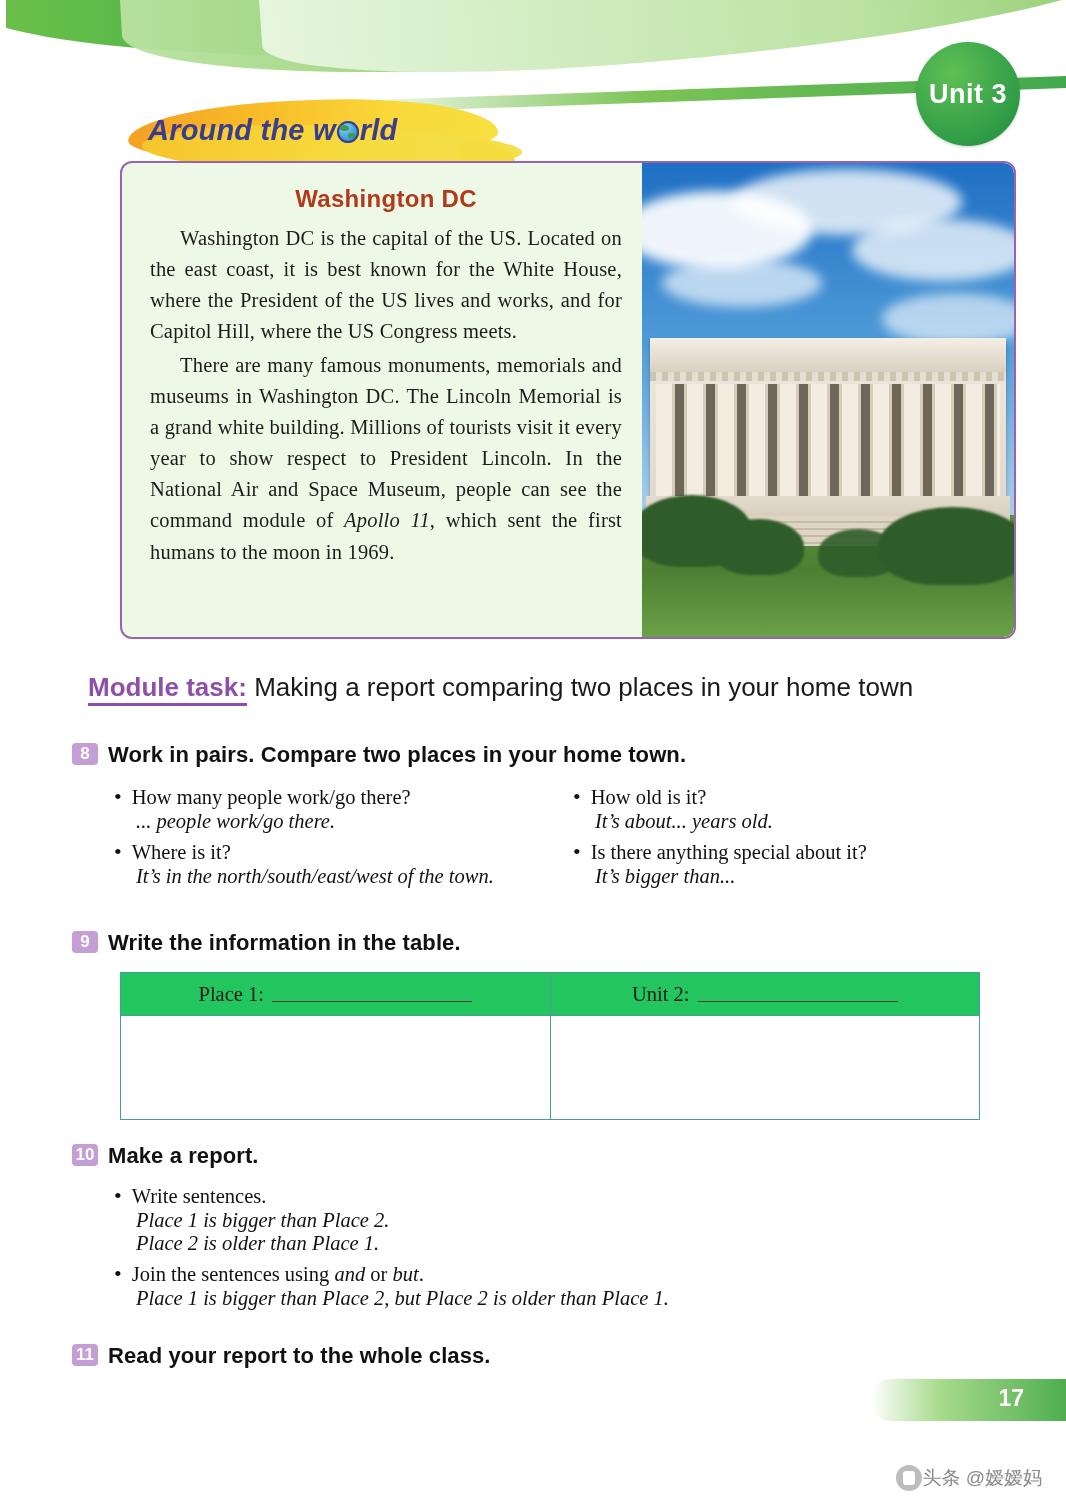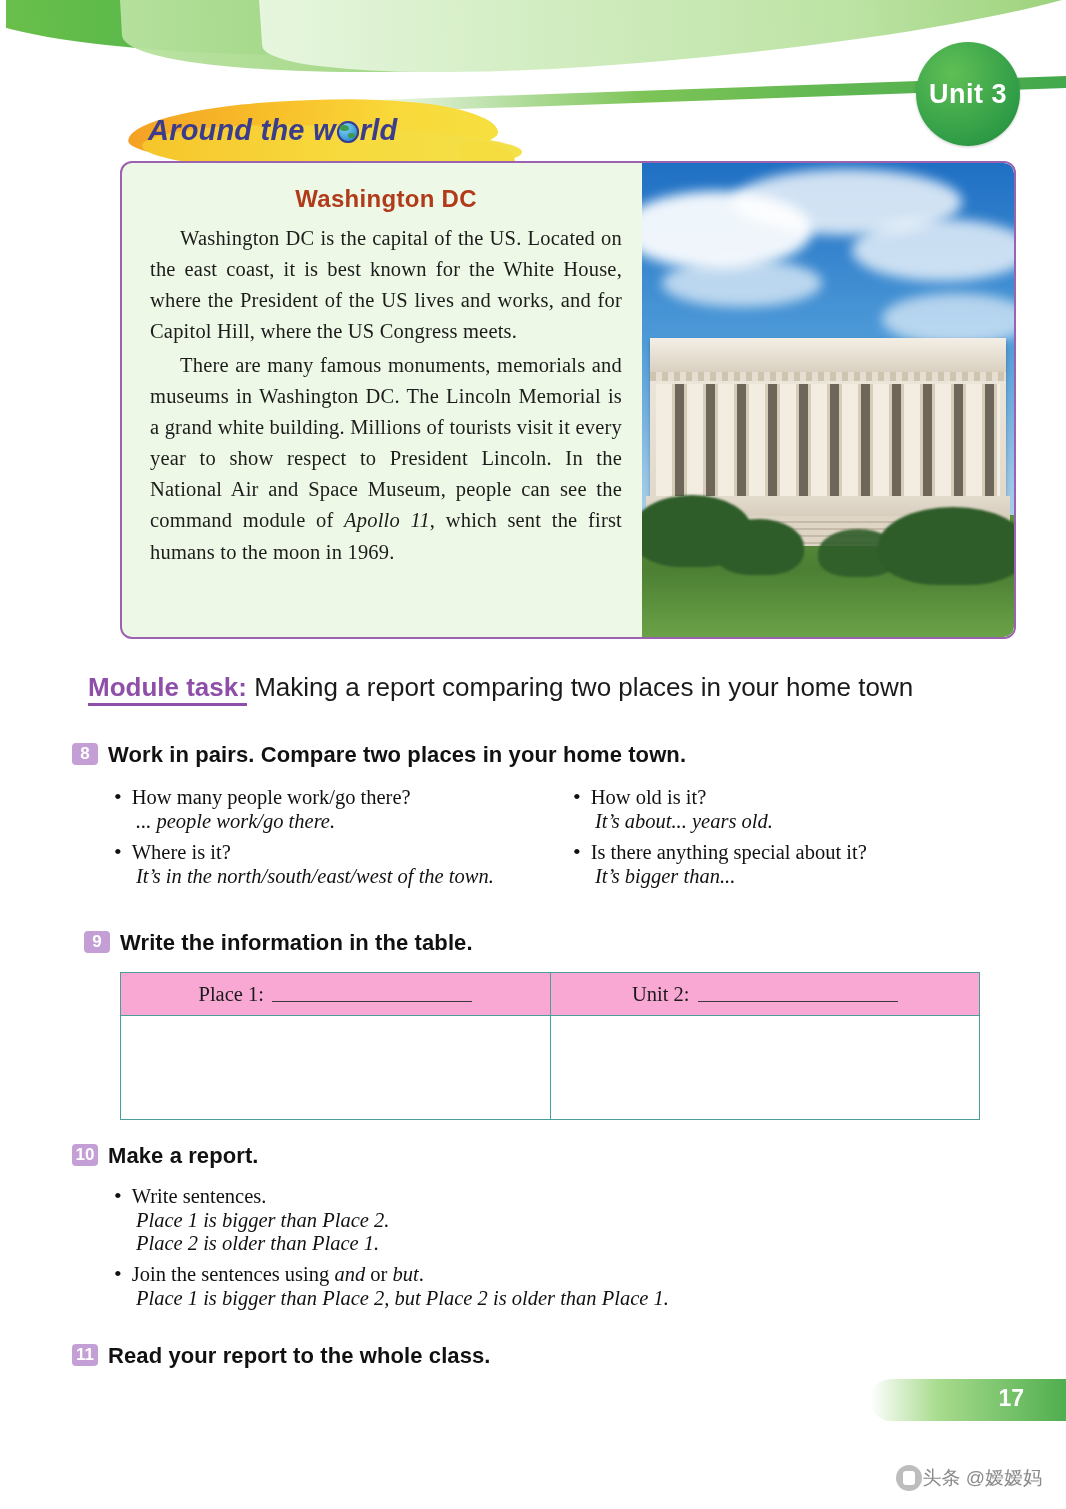--- a/index.html
+++ b/index.html
@@ -322,21 +322,21 @@
     left: 120px; top: 972px;
     width: 860px; height: 148px;
     border: 1px solid #4a9e9a;
     box-sizing: border-box;
     display: flex;
     flex-direction: column;
   }
   .tbl-head {
     display: flex;
     height: 42px;
-    background: #f9a8d4;
+    background: #22c55e;
     border-bottom: 1px solid #4a9e9a;
   }
   .tbl-head-cell {
     flex: 1;
     display: flex;
     align-items: center;
     justify-content: center;
     font-family: "Liberation Serif", serif;
     font-size: 20.5px;
     color: #1a1a1a;
@@ -474,21 +474,21 @@
         <div class="bullet-a">It’s about... years old.</div>
       </div>
       <div class="bullet-row">
         <div class="bullet-q">Is there anything special about it?</div>
         <div class="bullet-a">It’s bigger than...</div>
       </div>
     </div>
   </div>
 </div>
 
-<div class="ex" style="left:72px; top:930px; width:940px;margin-left:12px;">
+<div class="ex" style="left:72px; top:930px; width:940px;">
   <span class="num">9</span><span class="ex-title">Write the information in the table.</span>
 </div>
 
 <div class="tbl">
   <div class="tbl-head">
     <div class="tbl-head-cell">
       <span>Place 1:</span>
       <span class="rule"></span>
     </div>
     <div class="tbl-head-cell">

